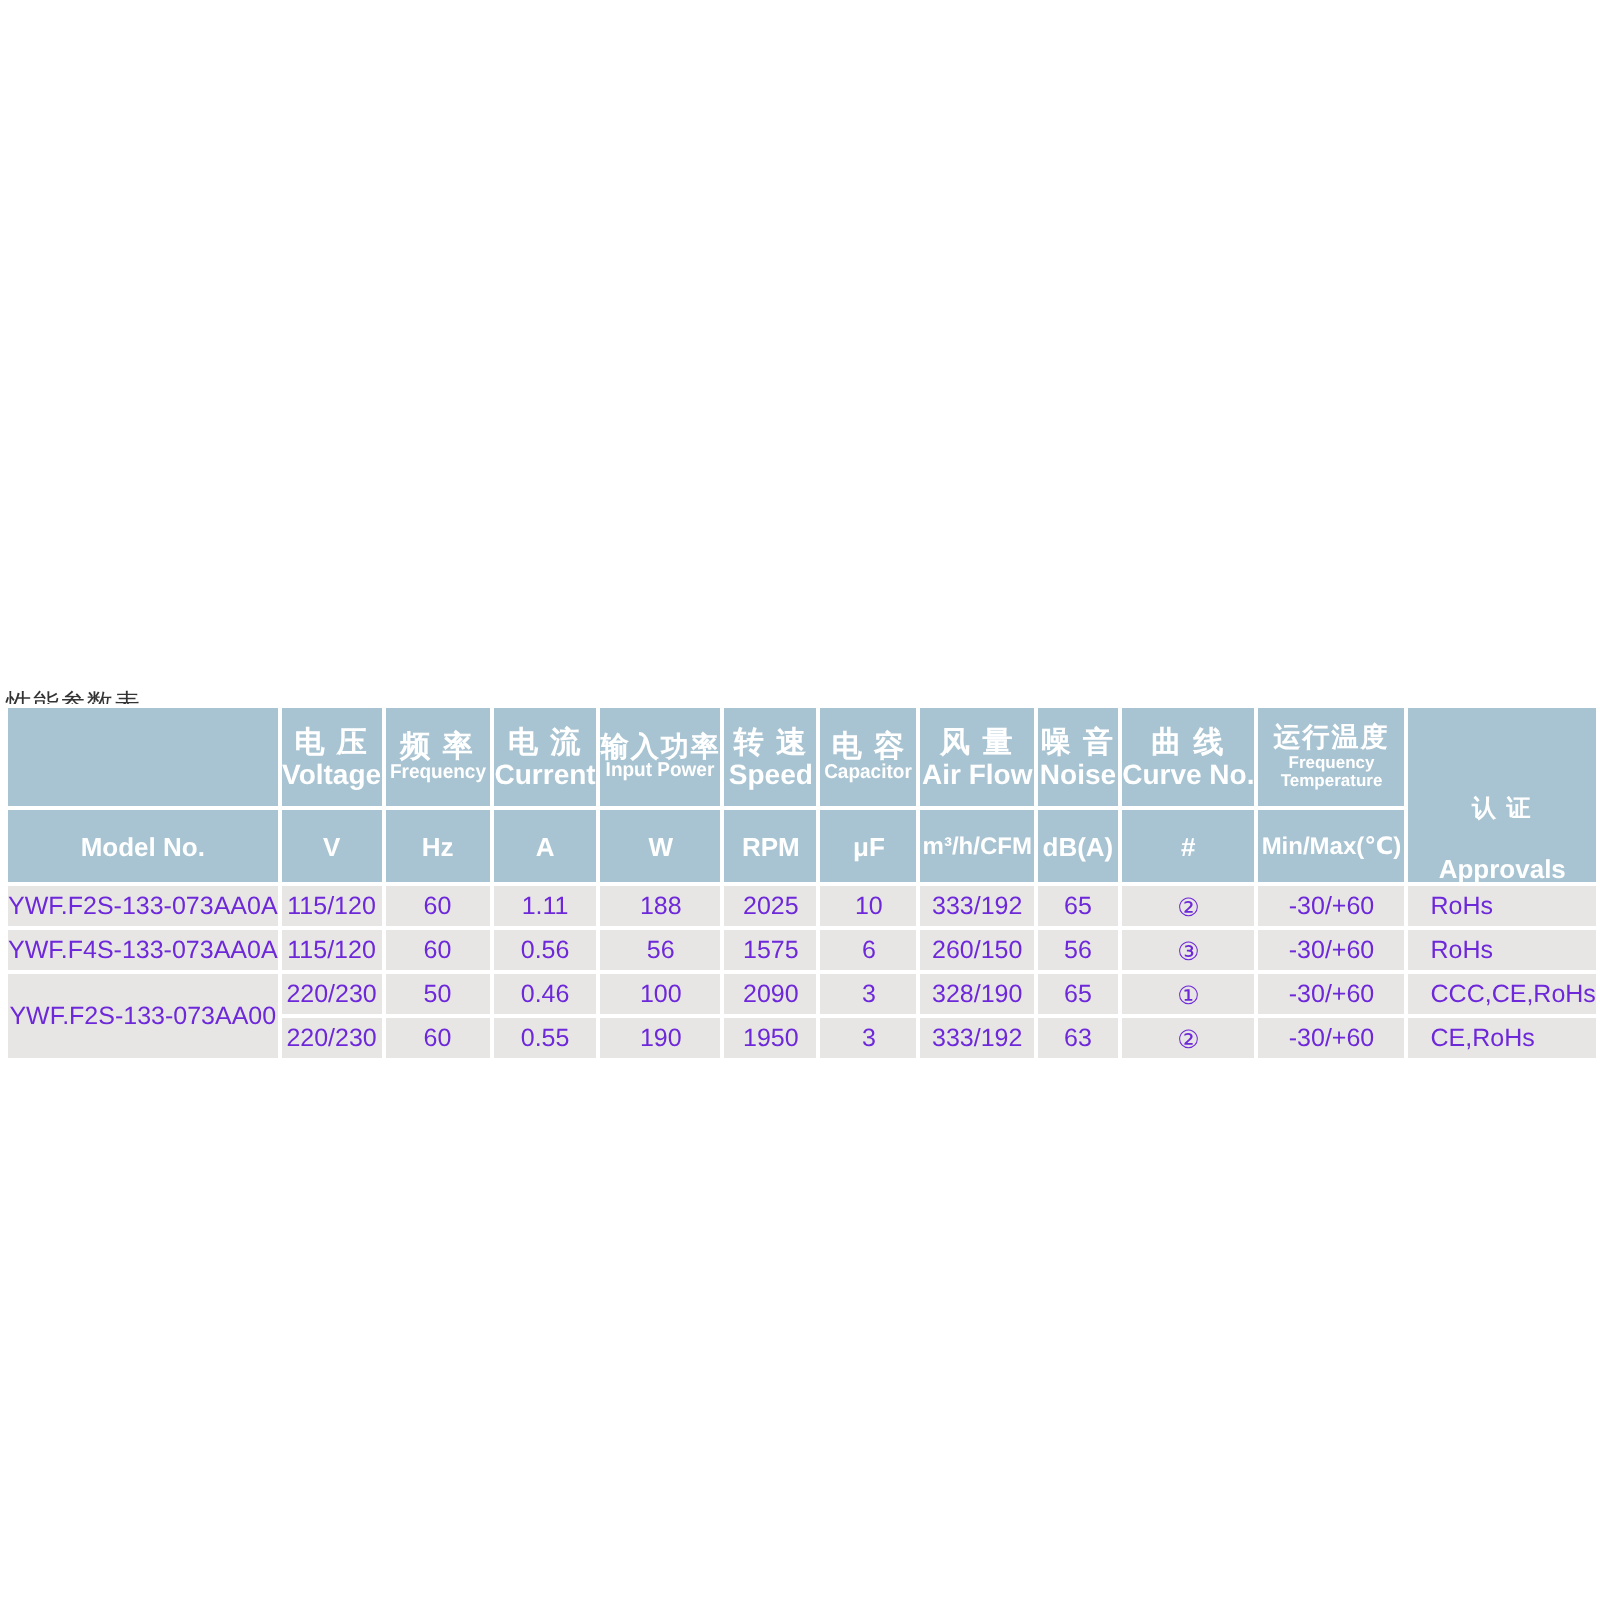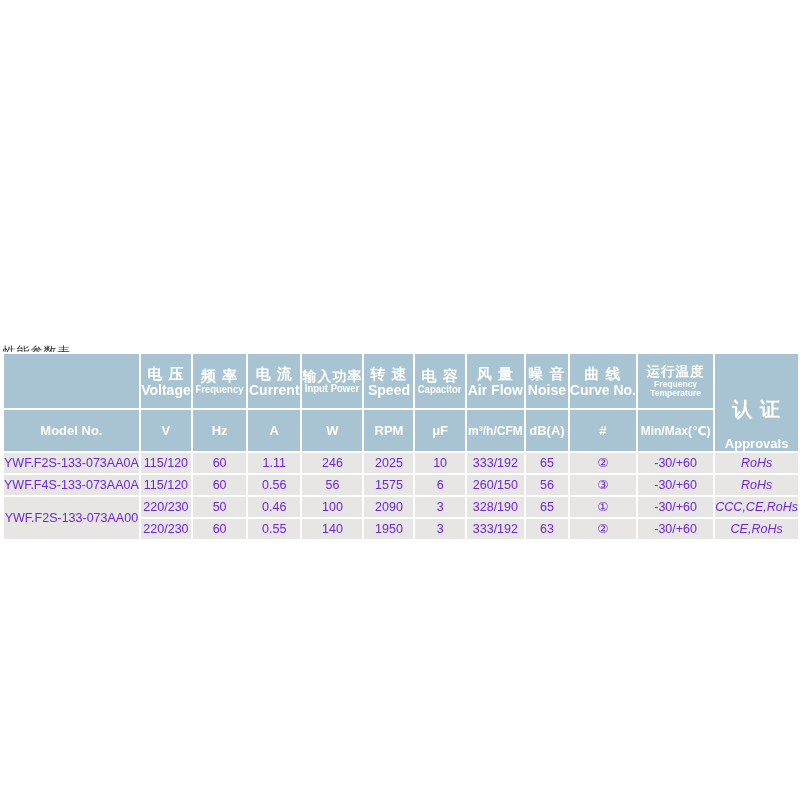--- a/index.html
+++ b/index.html
@@ -41,31 +41,31 @@
     color: #ffffff;
     font-weight: bold;
   }
   tr.hdr-row1 th { height: 38px; }
   tr.hdr-row2 th { height: 28px; font-size: 13px; }
   .hdr-cn { font-size: 15px; line-height: 1.15; letter-spacing: 1px; }
   .hdr-en { font-size: 14px; line-height: 1.05; letter-spacing: 0; }
   .hdr-en.cond { font-size: 10px; transform: scaleX(0.95); }
   .optemp .hdr-cn { font-size: 13.5px; }
   .optemp .hdr-en { font-size: 8.5px; line-height: 1.1; }
-  .approvals-hdr .hdr-cn { font-size: 20px; margin-bottom: 3px; margin-top: 44px; }
+  .approvals-hdr .hdr-cn { font-size: 12px; margin-bottom: 3px; margin-top: 44px; }
   .approvals-hdr .hdr-en { font-size: 13px; margin-top: 16px; }
   .unit-sm { font-size: 12px !important; margin-left: 48px; }
   tr.data td {
     background: #e8e6e4;
     color: #6d28d9;
     font-size: 12.5px;
     height: 20px;
   }
   td.model-cell { font-size: 12.5px; }
-  td.approvals-cell { text-align: center; padding-left: 0; font-style: italic; }
+  td.approvals-cell { text-align: left; padding-left: 11px; }
 </style>
 </head>
 <body>
 
 <div class="page-title">性能参数表</div>
 
 <table class="spec-table">
   <colgroup>
     <col style="width:132px">
       <col style="width:51px">
@@ -143,21 +143,21 @@
     <th class="hdr">dB(A)</th>
     <th class="hdr">#</th>
     <th class="hdr unit-sm">Min/Max(℃)</th>
   </tr>
 
   <tr class="data">
     <td class="model-cell">YWF.F2S-133-073AA0A</td>
     <td>115/120</td>
     <td>60</td>
     <td>1.11</td>
-    <td>246</td>
+    <td>188</td>
     <td>2025</td>
     <td>10</td>
     <td>333/192</td>
     <td>65</td>
     <td>②</td>
     <td>-30/+60</td>
     <td class="approvals-cell">RoHs</td>
   </tr>
 
   <tr class="data">
@@ -187,21 +187,21 @@
     <td>65</td>
     <td>①</td>
     <td>-30/+60</td>
     <td class="approvals-cell">CCC,CE,RoHs</td>
   </tr>
 
   <tr class="data">
     <td>220/230</td>
     <td>60</td>
     <td>0.55</td>
-    <td>140</td>
+    <td>190</td>
     <td>1950</td>
     <td>3</td>
     <td>333/192</td>
     <td>63</td>
     <td>②</td>
     <td>-30/+60</td>
     <td class="approvals-cell">CE,RoHs</td>
   </tr>
 </tbody>
   </table>

